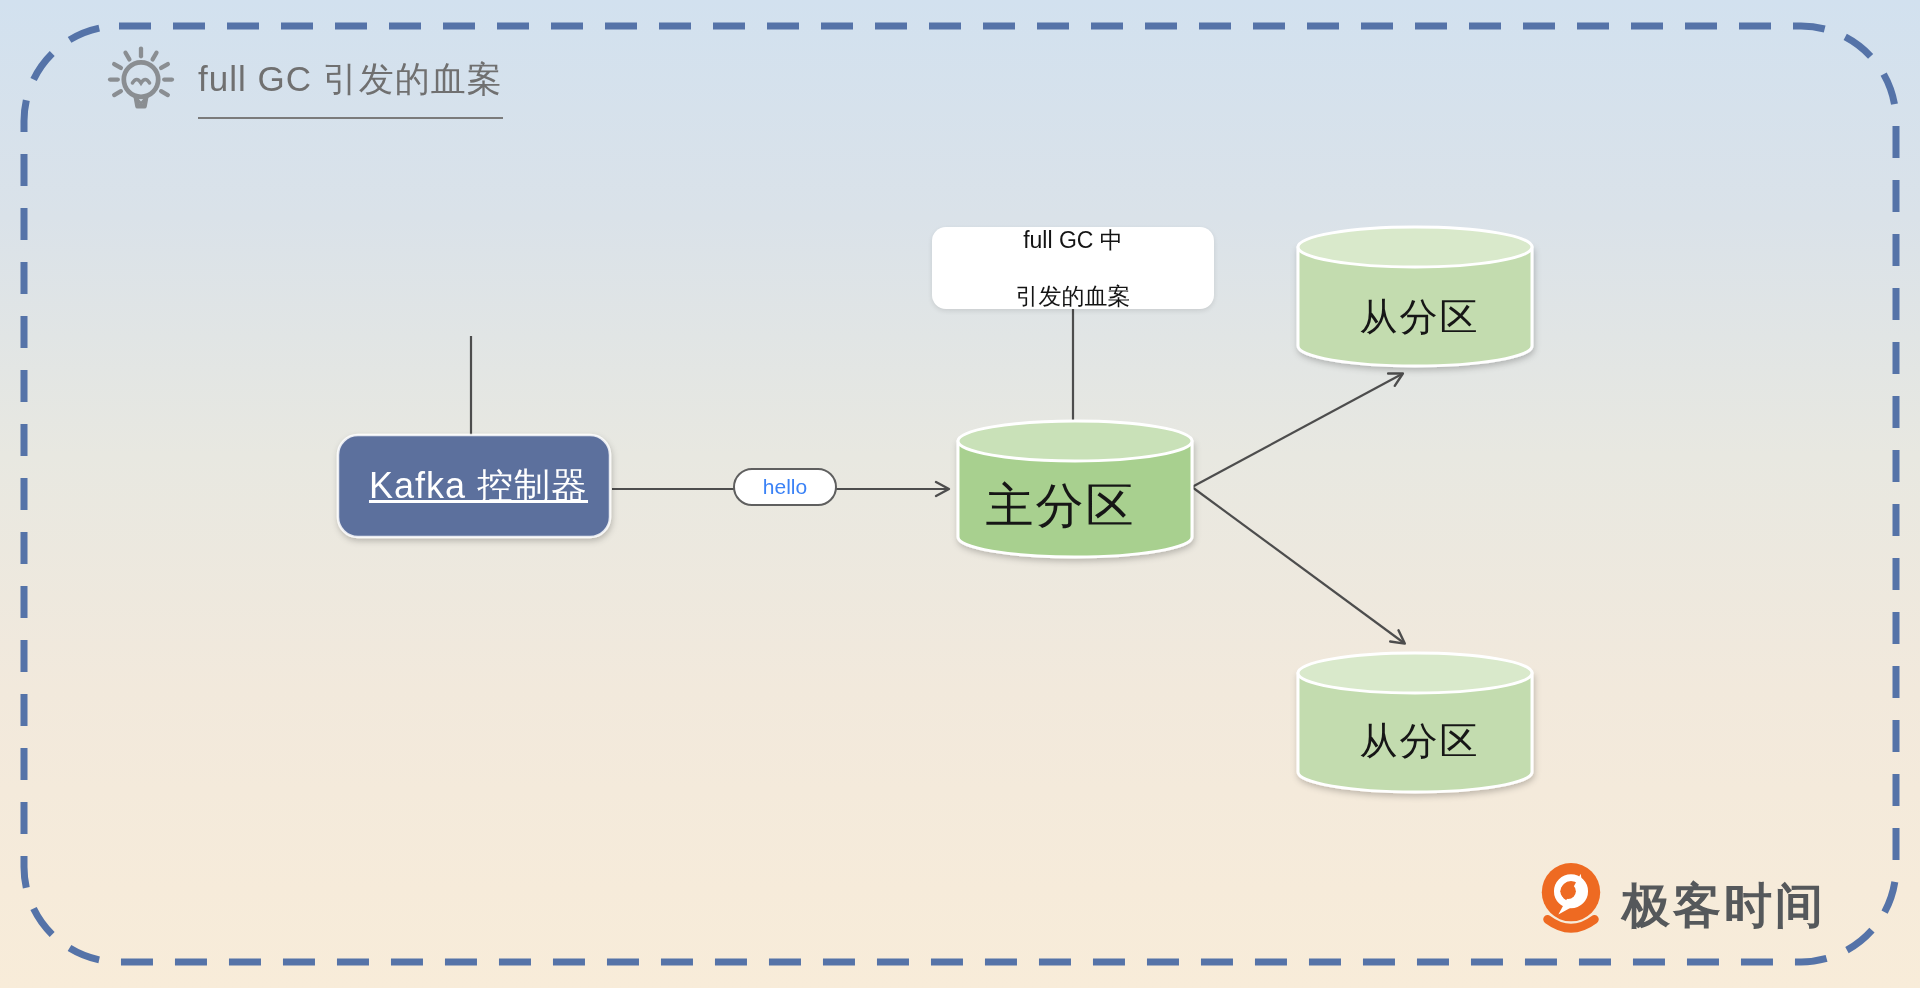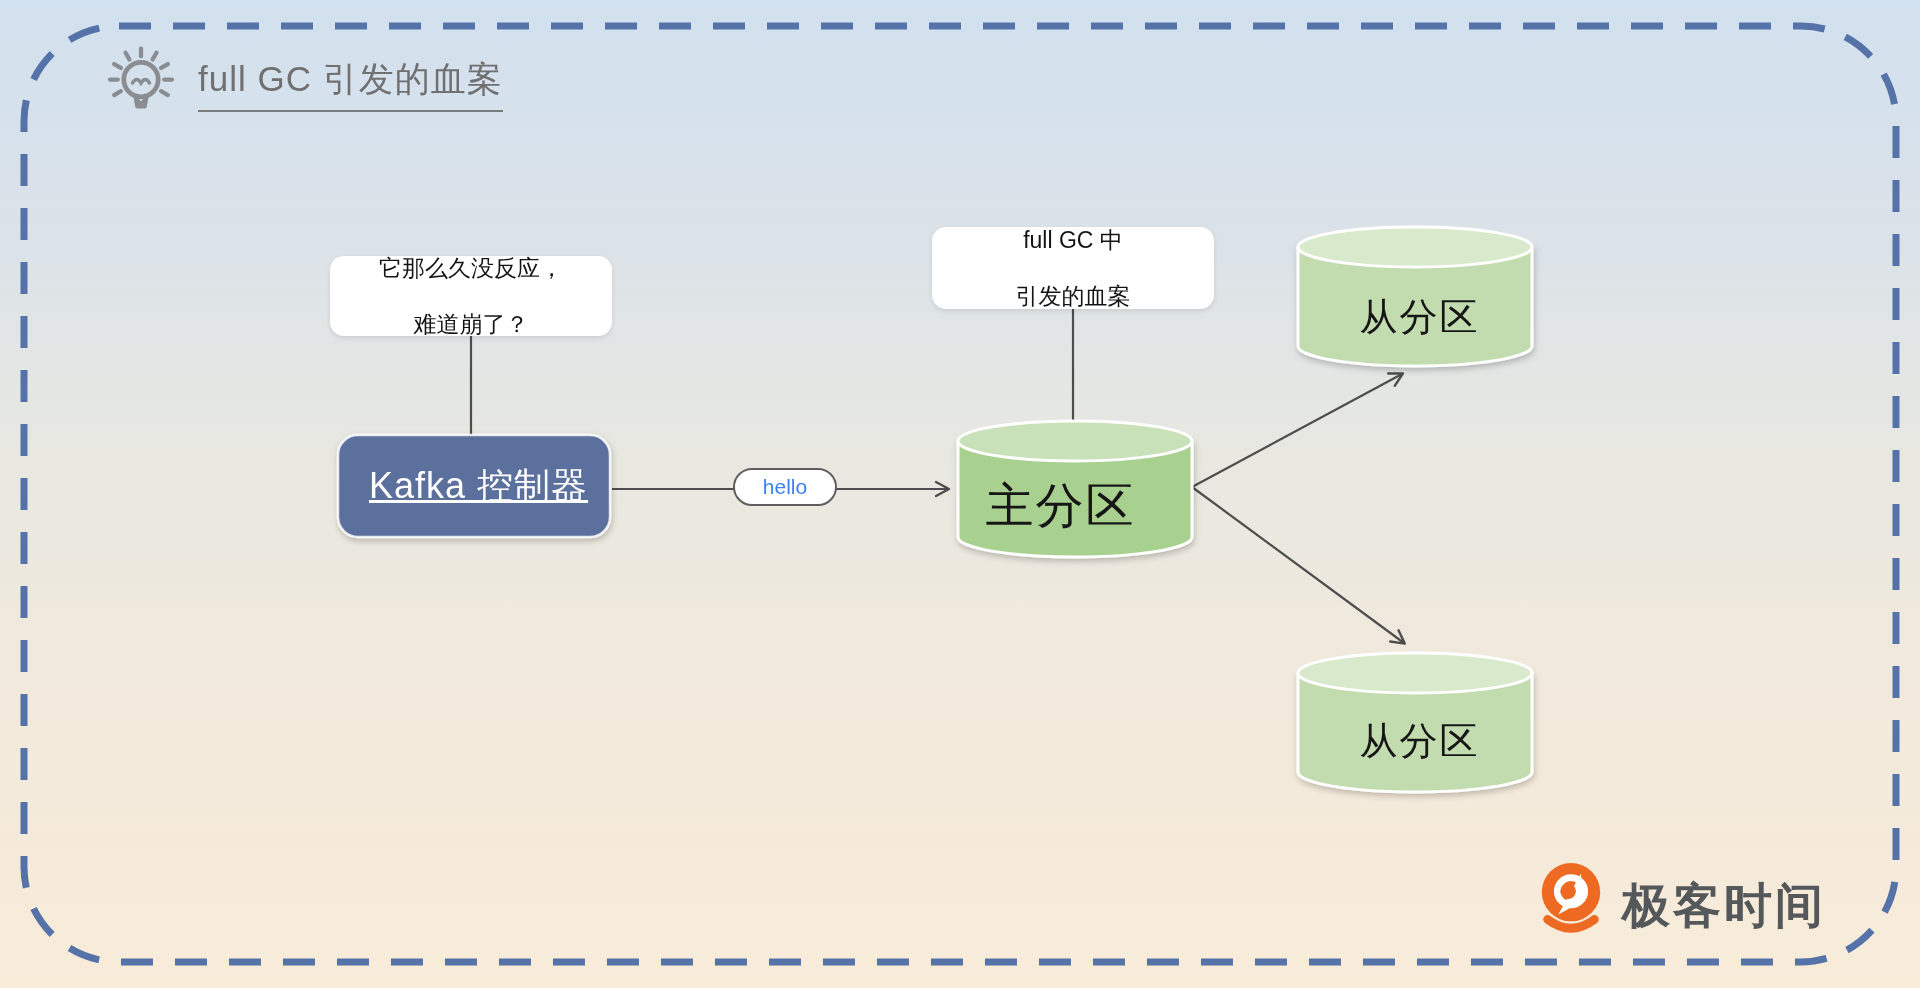--- a/index.html
+++ b/index.html
@@ -7,21 +7,21 @@
     position:relative;width:1920px;height:988px;overflow:hidden;
     font-family:"Liberation Sans","DejaVu Sans",sans-serif;
     background:linear-gradient(180deg,#d2e1ef 0%,#dae2e9 22%,#e8e8e1 46%,#f2e9dc 70%,#f8ecd9 100%);
   }
   svg.layer{position:absolute;left:0;top:0;width:1920px;height:988px;}
   .overlay{position:absolute;box-sizing:border-box;}
 
   .title-wrap{left:98px;top:40px;display:flex;align-items:flex-start;gap:14px;}
   .title-text{
     margin-top:16px;font-size:35px;letter-spacing:1px;color:#707070;
-    padding-bottom:7px;border-bottom:2px solid #7b7b7b;white-space:nowrap;
+    padding-bottom:14px;border-bottom:2px solid #7b7b7b;white-space:nowrap;
   }
 
   .bubble{
     background:#ffffff;border-radius:14px;display:flex;flex-direction:column;
     justify-content:center;align-items:center;color:#141414;
     font-size:23px;line-height:31px;text-align:center;
     box-shadow:0 2px 5px rgba(0,0,0,0.10);
     gap:25px;
   }
   .bubble-controller{left:330px;top:256px;width:282px;height:80px;}
@@ -101,24 +101,20 @@
         <line x1="36.5" y1="22.6" x2="32" y2="14.8" stroke-width="5"></line>
         <line x1="26.6" y1="32.5" x2="18.8" y2="28" stroke-width="5"></line>
         <line x1="23" y1="46" x2="14" y2="46" stroke-width="5"></line>
         <line x1="26.6" y1="59.5" x2="18.8" y2="64" stroke-width="5"></line>
         <line x1="73.4" y1="59.5" x2="81.2" y2="64" stroke-width="5"></line>
       </g>
     </svg>
     <div class="title-text">full GC 引发的血案</div>
   </div>
 
-  <div class="overlay bubble bubble-controller">
-    <div>它那么久没反应，</div>
-    <div>难道崩了？</div>
-  </div>
 
   <div class="overlay bubble bubble-leader">
     <div>full GC 中</div>
     <div>引发的血案</div>
   </div>
 
   <div class="overlay node-label controller-label">Kafka 控制器</div>
   <div class="overlay node-label leader-label">主分区</div>
   <div class="overlay node-label follower-top-label">从分区</div>
   <div class="overlay node-label follower-bottom-label">从分区</div>

